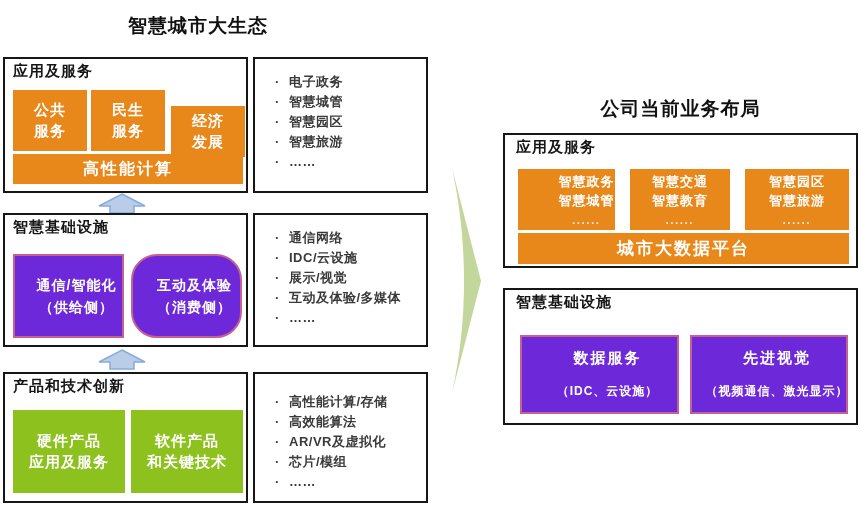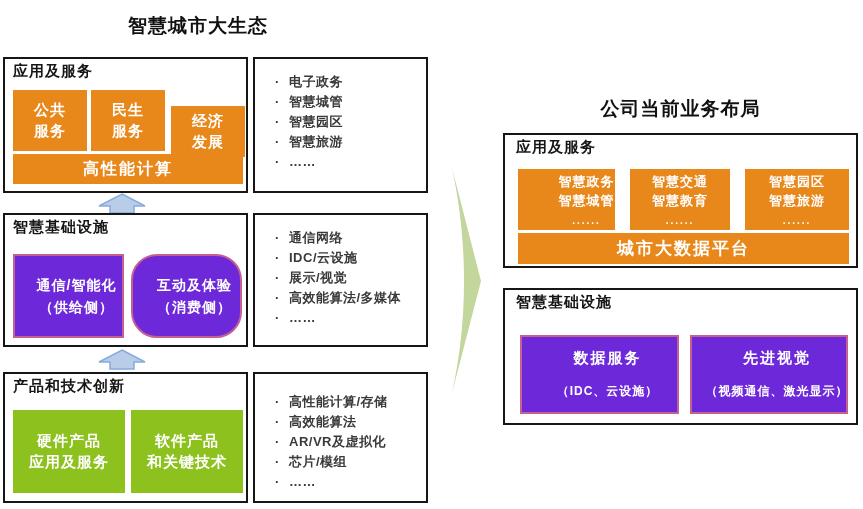--- a/index.html
+++ b/index.html
@@ -101,21 +101,21 @@
     <div class="li">
         <span class="dot">·</span>
         <span>IDC/云设施</span>
       </div>
     <div class="li">
         <span class="dot">·</span>
         <span>展示/视觉</span>
       </div>
     <div class="li">
         <span class="dot">·</span>
-        <span>高效能算法/多媒体</span>
+        <span>互动及体验/多媒体</span>
       </div>
     <div class="li">
         <span class="dot">·</span>
         <span>……</span>
       </div>
   </div>
 
   <svg class="arrow-svg" style="left:98px;top:349px;" width="48" height="21" viewBox="0 0 48 21">
     <polygon points="24,1 47,13 36,13 36,20 12,20 12,13 1,13" fill="#B9CDE9" stroke="#85ACDC" stroke-width="1.5"></polygon>
   </svg>

